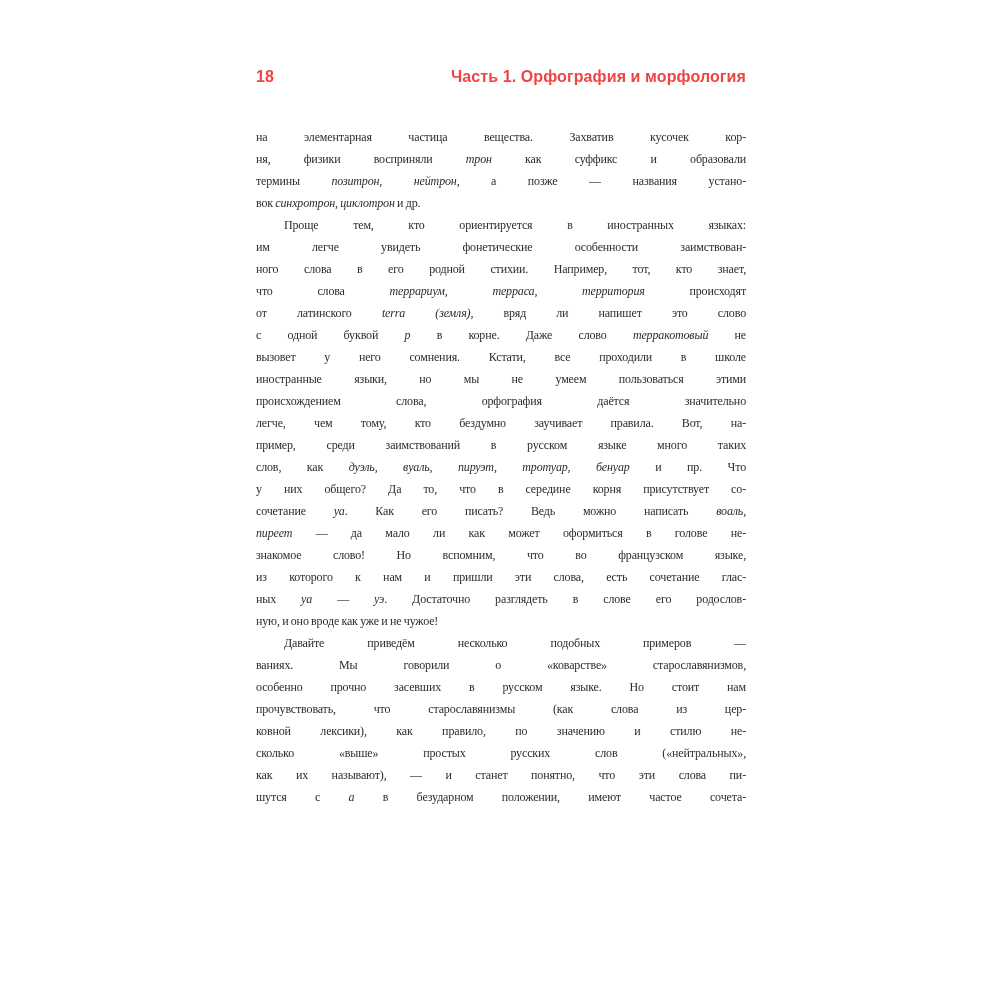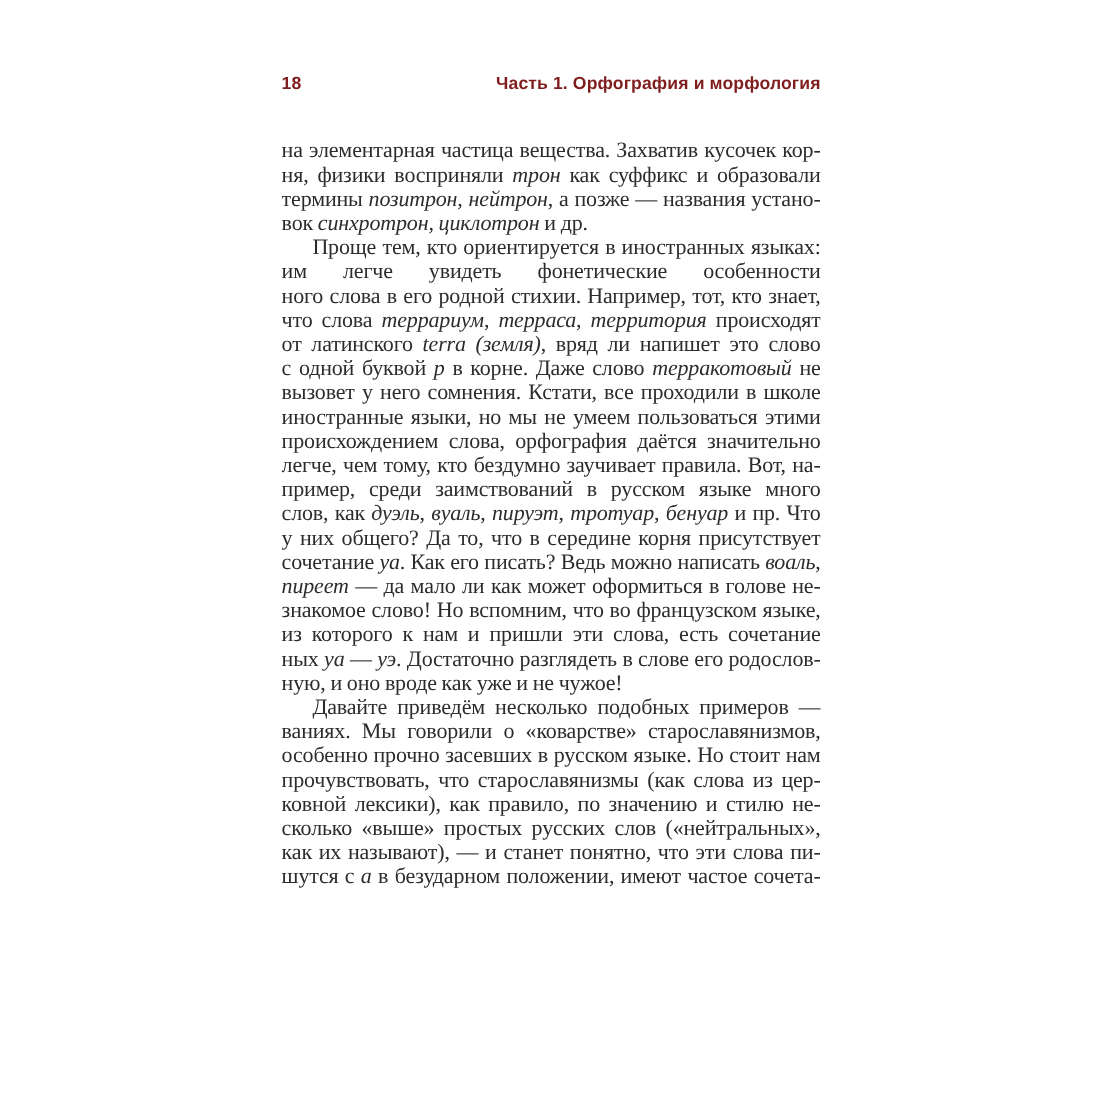--- a/index.html
+++ b/index.html
@@ -19,36 +19,36 @@
     position: absolute;
     left: 256px;
     top: 68px;
     width: 490px;
     display: flex;
     justify-content: space-between;
     align-items: baseline;
     font-family: "Liberation Sans", "DejaVu Sans", sans-serif;
     font-size: 16px;
     line-height: 17px;
-    color: #7f1d1d;
+    color: #ef4444;
   }
   .pagenum {
     font-weight: 700;
     letter-spacing: 0.2px;
   }
   .runhead {
     font-weight: 600;
     letter-spacing: 0.1px;
   }
   .text-block {
     position: absolute;
     left: 256px;
     top: 126px;
     width: 490px;
-    font-size: 20px;
+    font-size: 12px;
     line-height: 22px;
     color: #2c2c2c;
     letter-spacing: -0.15px;
   }
   .line {
     height: 22px;
     overflow: hidden;
     text-align: justify;
     text-align-last: justify;
     word-spacing: -0.5px;

